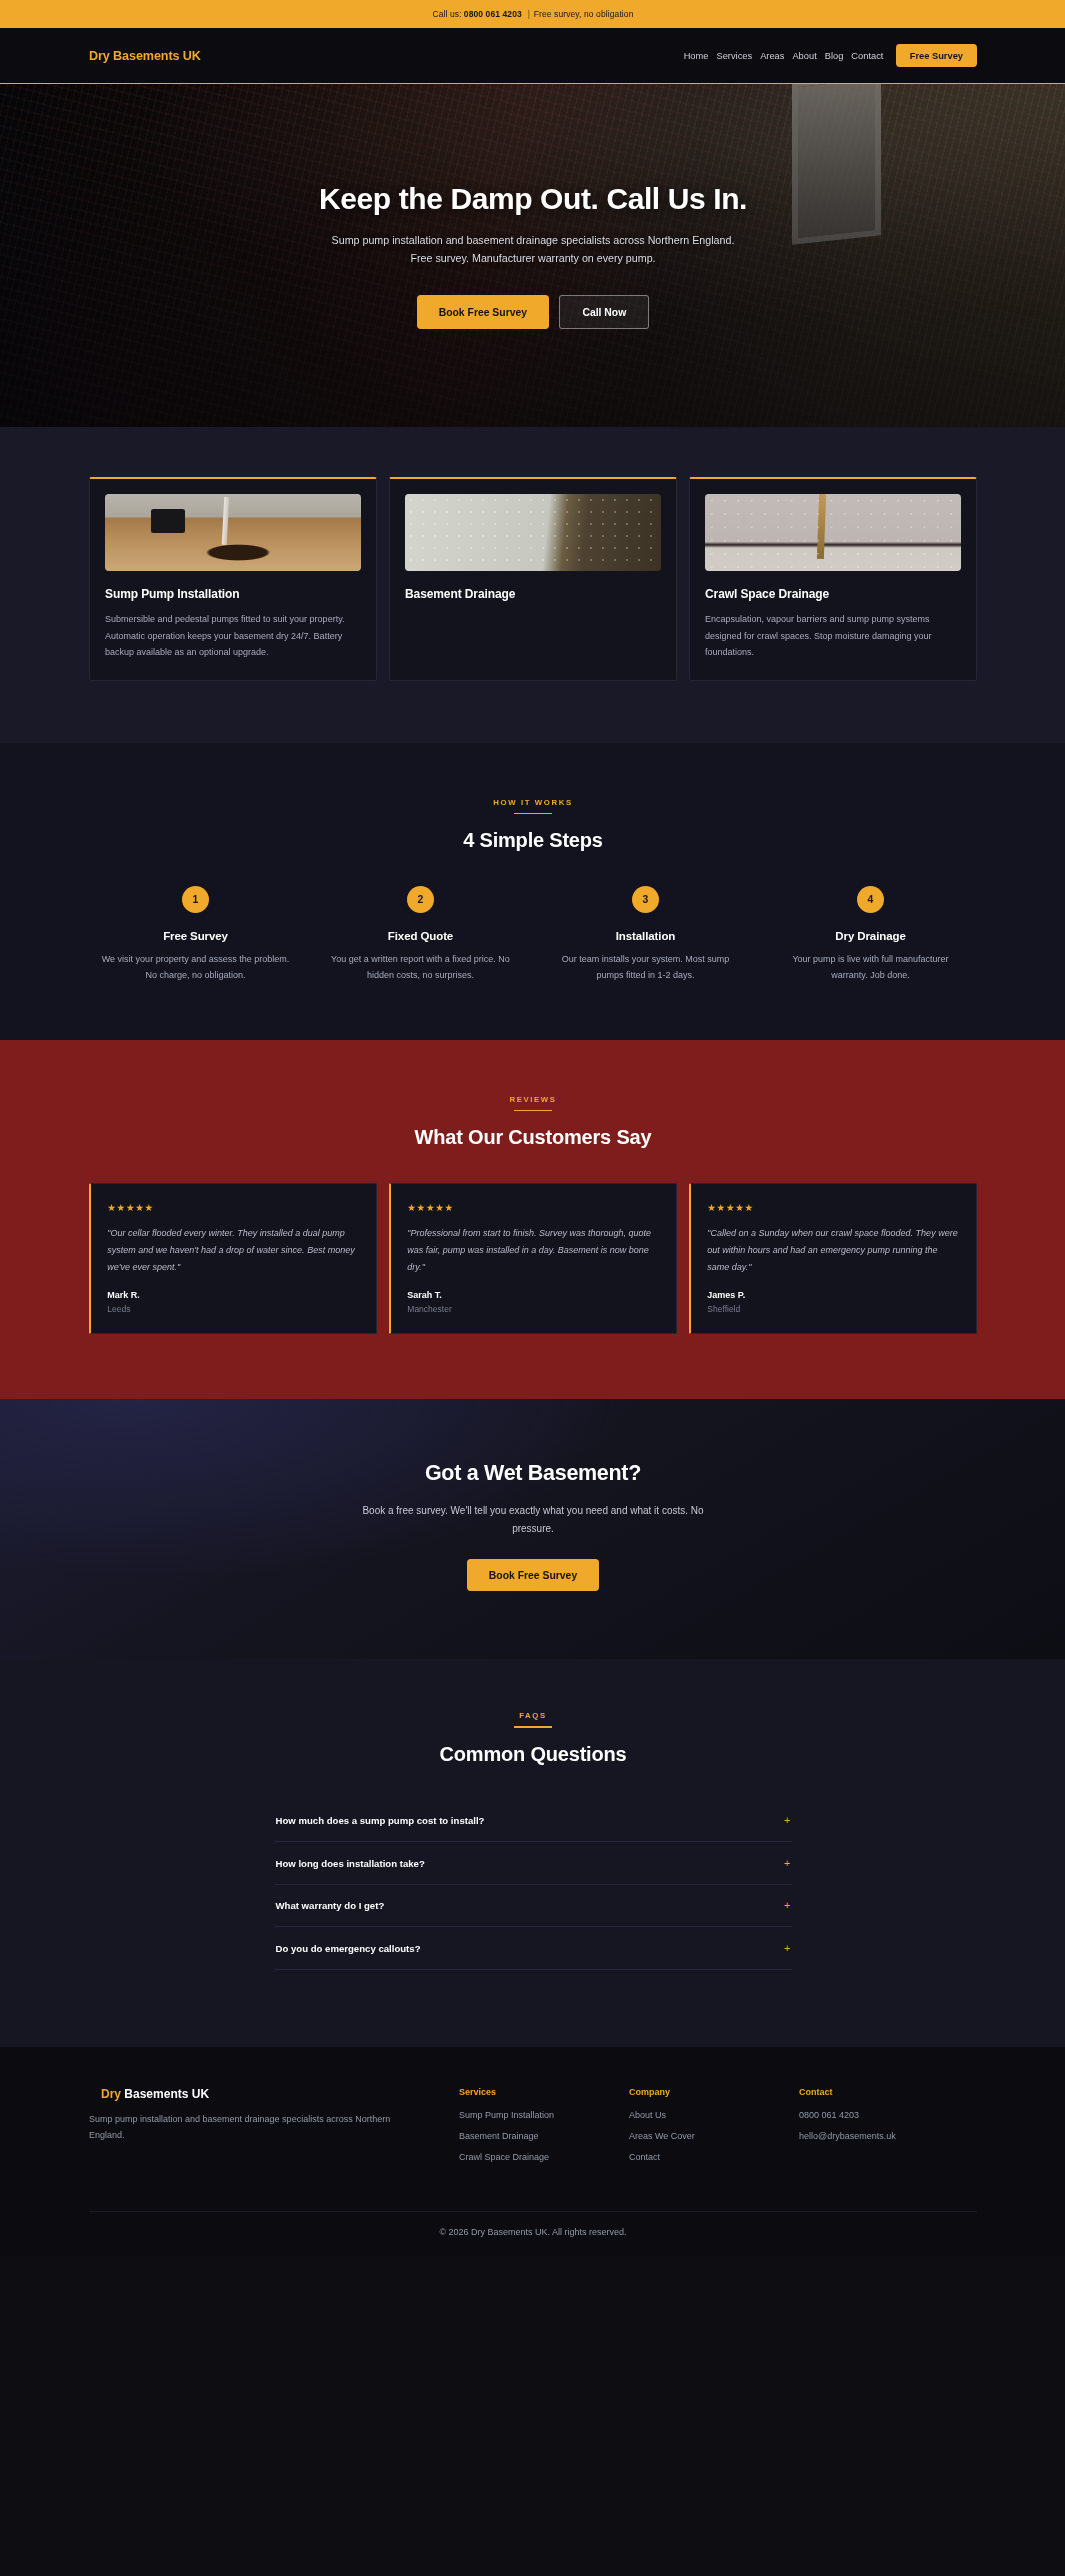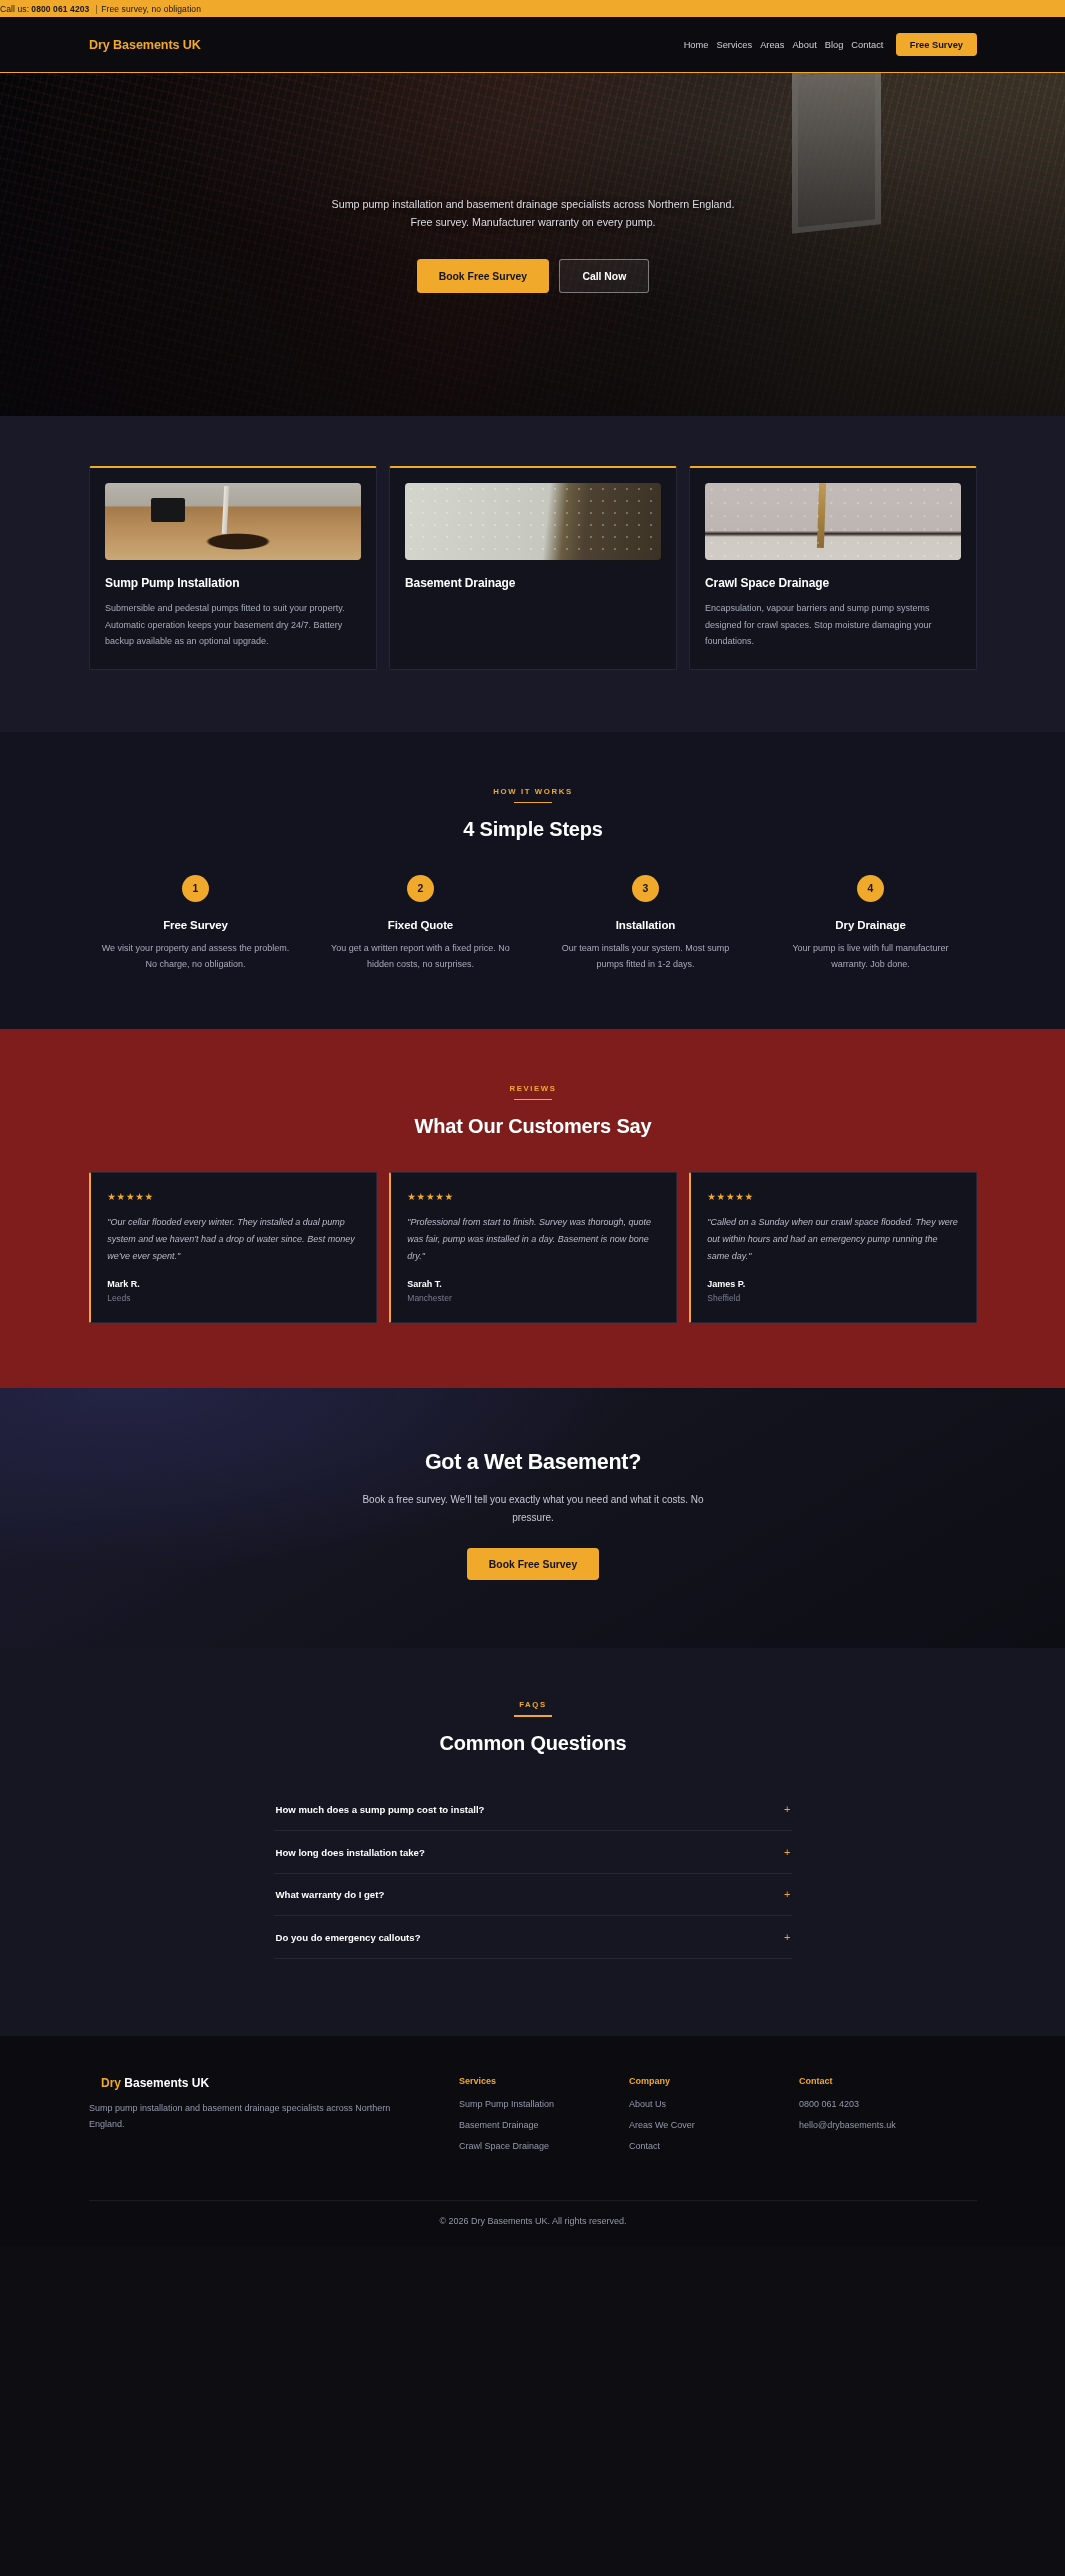--- a/index.html
+++ b/index.html
@@ -7,22 +7,22 @@
   body {
     background:#0d0d12;
     font-family:"Liberation Sans", sans-serif;
     color:#e8e8ee;
     -webkit-font-smoothing:antialiased;
   }
   .wrap { width:888px; margin:0 auto; }
 
   
   .topbar {
-    height:17px; background:#f0a92a; color:#15151c;
-    display:flex; align-items:center; 
+    height:28px; background:#f0a92a; color:#15151c;
+    display:flex; align-items:center; justify-content:center;
     font-size:8.5px; letter-spacing:0.1px;
   }
   .topbar .tb-phone { font-weight:bold; margin:0 2.2px; }
   .topbar .tb-sep { margin:0 3.7px; opacity:.65; }
 
   
   .nav {
     height:56px; background:#0b0b10;
     border-bottom:1.5px solid #f0a92a;
     display:flex; align-items:center;
@@ -237,20 +237,21 @@
       <button class="nav-cta">Free Survey</button>
     </div>
   </div>
 </div>
 
 <section class="hero">
   <div class="hero-bg">
     <div class="hero-door"></div>
   </div>
   <div class="hero-content">
+    <h1>Keep the Damp Out. Call Us In.</h1>
     <p>Sump pump installation and basement drainage specialists across Northern England. Free survey. Manufacturer warranty on every pump.</p>
     <div class="hero-btns">
       <button class="btn-primary">Book Free Survey</button>
       <button class="btn-ghost">Call Now</button>
     </div>
   </div>
 </section>
 
 <section class="sec-services">
   <div class="wrap">

